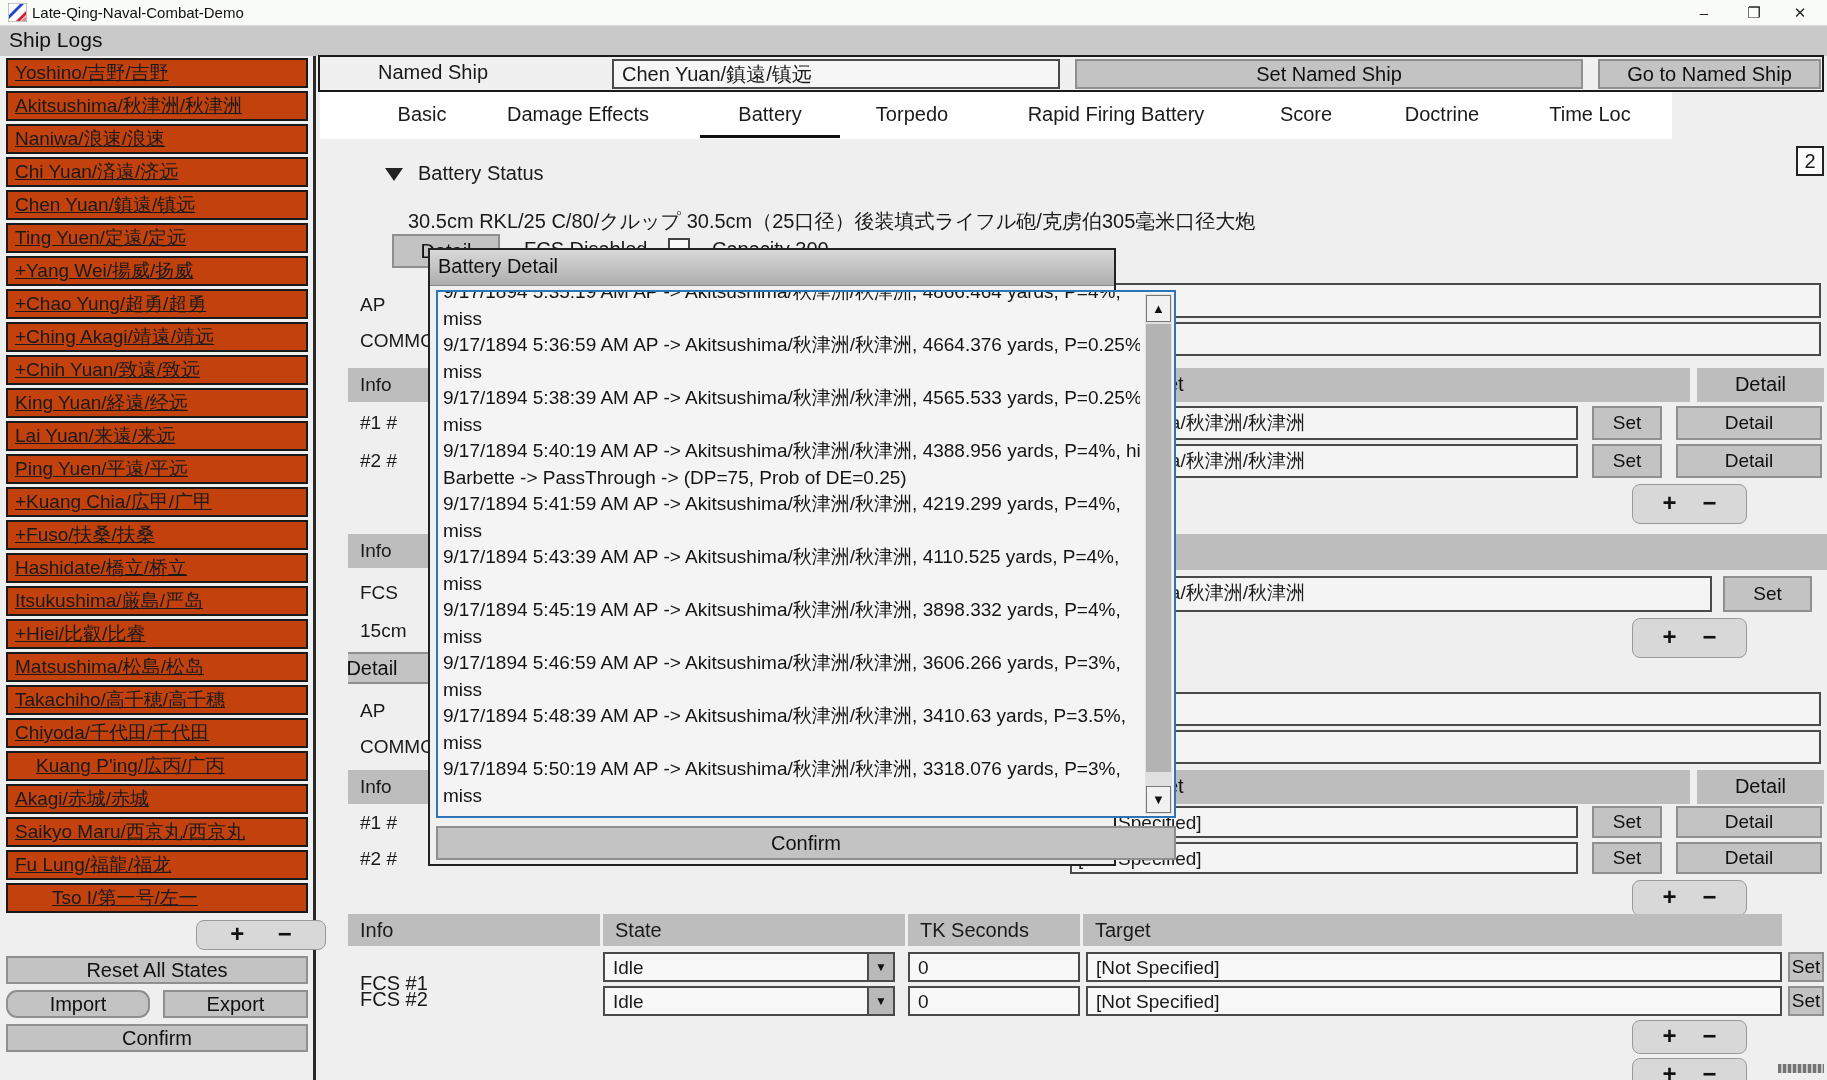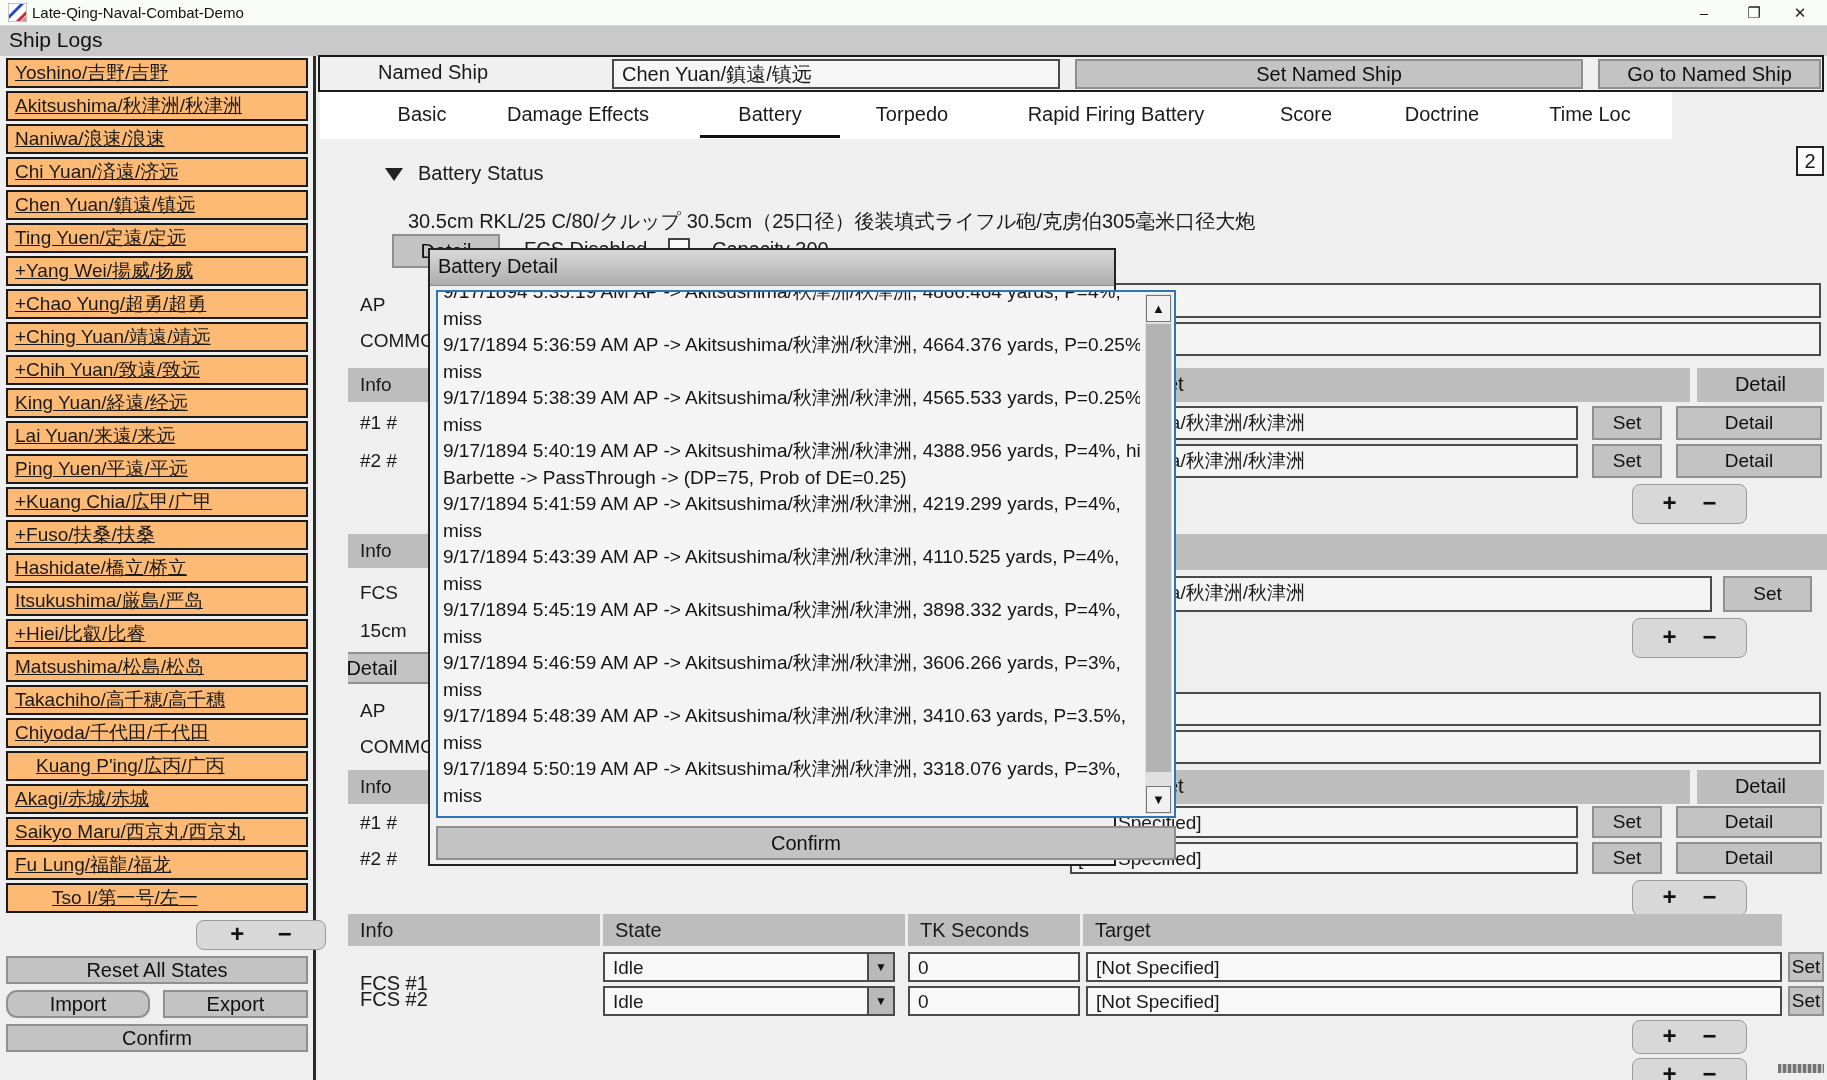--- a/index.html
+++ b/index.html
@@ -10,21 +10,21 @@
   
   #titlebar { left:0; top:0; width:1827px; height:26px; background:#fafcf8; border-bottom:1px solid #d8d8d8; }
   #titlebar .title { position:absolute; left:32px; top:4px; font-size:15px; color:#111; }
   #app-icon { position:absolute; left:8px; top:3px; width:19px; height:19px; }
   .winbtn { position:absolute; top:0; width:46px; height:26px; text-align:center; line-height:26px; font-size:15px; color:#222; }
 
   
   #shiplogs-bar { left:0; top:26px; width:1827px; height:30px; background:#c9c9c9; }
   #shiplogs-bar span { position:absolute; left:9px; top:2px; font-size:21px; color:#111; }
   #main-divider { left:313px; top:56px; width:3px; height:1024px; background:#2a2a2a; }
-  .ship-item { position:absolute; left:6px; width:302px; height:30px; background:#fdba74; border:2px solid #1a1a1a; font-size:19px; line-height:26px; padding-left:7px; white-space:nowrap; overflow:hidden; }
+  .ship-item { position:absolute; left:6px; width:302px; height:30px; background:#c2410c; border:2px solid #1a1a1a; font-size:19px; line-height:26px; padding-left:7px; white-space:nowrap; overflow:hidden; }
   .ship-item span { text-decoration:underline; }
   .pmgroup { position:absolute; background:#d8d8d8; border:1px solid #9a9a9a; border-radius:8px; }
   .pmgroup .plus, .pmgroup .minus { position:absolute; top:50%; transform:translateY(-54%); font-size:24px; font-weight:bold; color:#111; }
   .pmgroup .plus { left:26%; } .pmgroup .minus { right:26%; }
   .gbtn { position:absolute; background:#c3c3c3; border:2px solid #8f8f8f; text-align:center; font-size:20px; color:#111; display:flex; align-items:center; justify-content:center; }
 
   
   #namedship-box { left:318px; top:55px; width:1506px; height:37px; background:#f0f0f0; border:2px solid #1a1a1a; }
   #namedship-label { left:378px; top:61px; font-size:20px; }
   #namedship-input { left:612px; top:59px; width:448px; height:30px; background:#f6f6f6; border:2px solid #4a4a4a; font-size:20px; line-height:26px; padding-left:8px; white-space:nowrap; overflow:hidden; }
@@ -99,21 +99,21 @@
 
 <div id="ship-list">
     <div class="ship-item" style="top: 58px;"><span>Yoshino/吉野/吉野</span></div>
     <div class="ship-item" style="top: 91px;"><span>Akitsushima/秋津洲/秋津洲</span></div>
     <div class="ship-item" style="top: 124px;"><span>Naniwa/浪速/浪速</span></div>
     <div class="ship-item" style="top: 157px;"><span>Chi Yuan/済遠/济远</span></div>
     <div class="ship-item" style="top: 190px;"><span>Chen Yuan/鎮遠/镇远</span></div>
     <div class="ship-item" style="top: 223px;"><span>Ting Yuen/定遠/定远</span></div>
     <div class="ship-item" style="top: 256px;"><span>+Yang Wei/揚威/扬威</span></div>
     <div class="ship-item" style="top: 289px;"><span>+Chao Yung/超勇/超勇</span></div>
-    <div class="ship-item" style="top: 322px;"><span>+Ching Yuan/靖遠/靖远</span></div>
+    <div class="ship-item" style="top: 322px;"><span>+Ching Akagi/靖遠/靖远</span></div>
     <div class="ship-item" style="top: 355px;"><span>+Chih Yuan/致遠/致远</span></div>
     <div class="ship-item" style="top: 388px;"><span>King Yuan/経遠/经远</span></div>
     <div class="ship-item" style="top: 421px;"><span>Lai Yuan/来遠/来远</span></div>
     <div class="ship-item" style="top: 454px;"><span>Ping Yuen/平遠/平远</span></div>
     <div class="ship-item" style="top: 487px;"><span>+Kuang Chia/広甲/广甲</span></div>
     <div class="ship-item" style="top: 520px;"><span>+Fuso/扶桑/扶桑</span></div>
     <div class="ship-item" style="top: 553px;"><span>Hashidate/橋立/桥立</span></div>
     <div class="ship-item" style="top: 586px;"><span>Itsukushima/厳島/严岛</span></div>
     <div class="ship-item" style="top: 619px;"><span>+Hiei/比叡/比睿</span></div>
     <div class="ship-item" style="top: 652px;"><span>Matsushima/松島/松岛</span></div>

